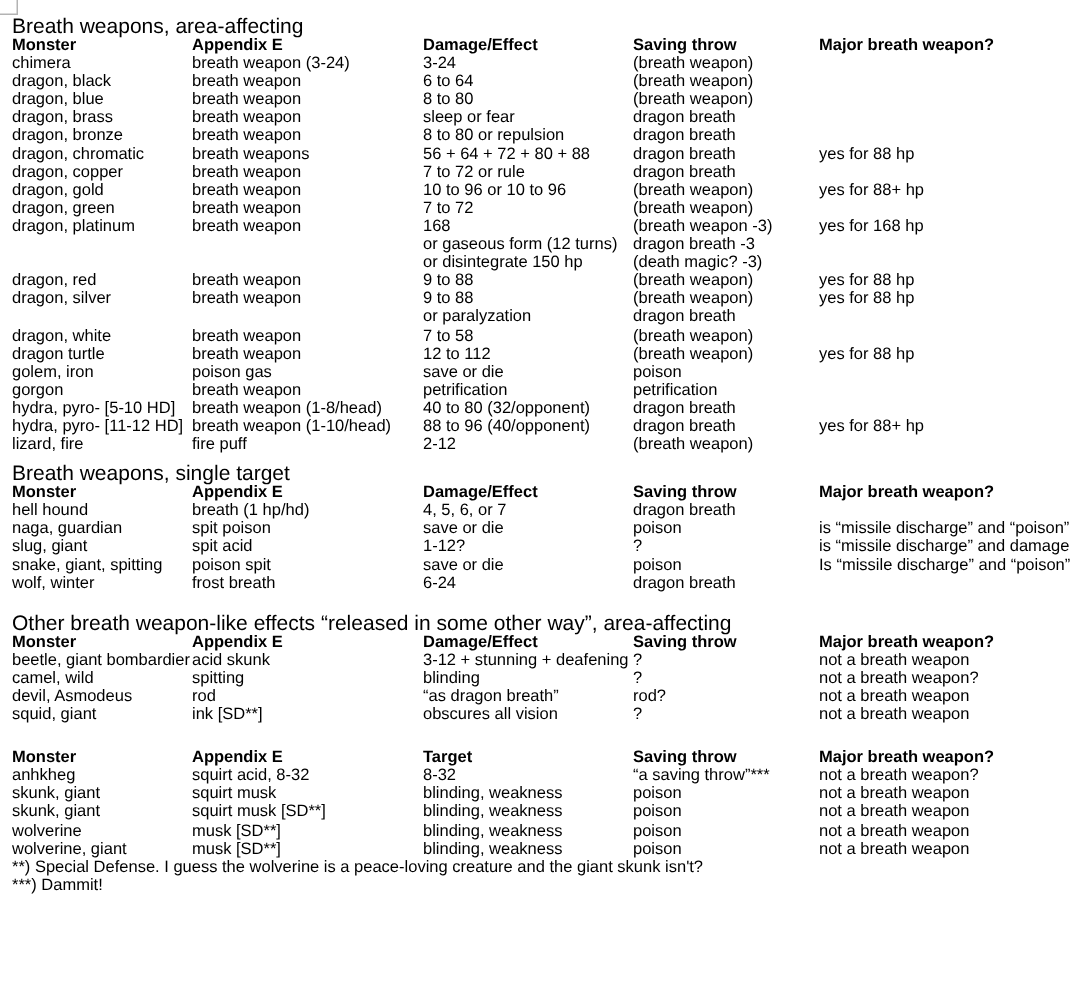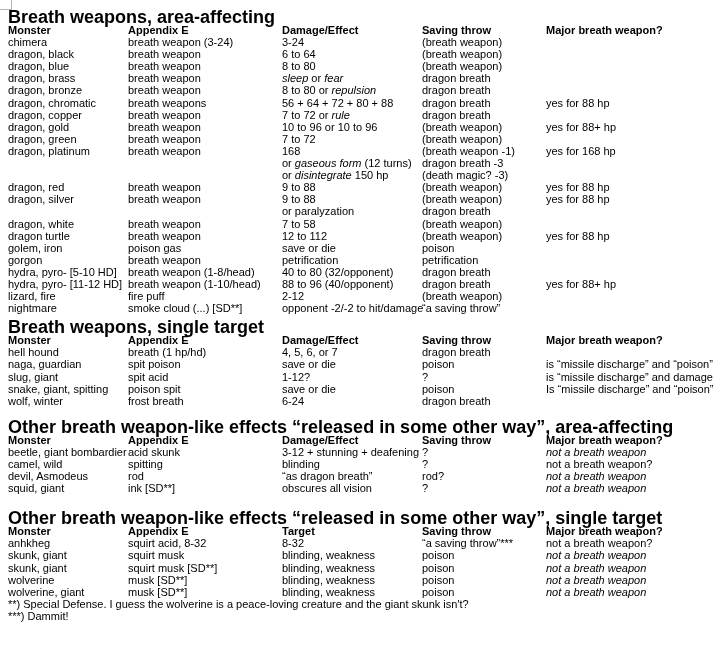--- a/index.html
+++ b/index.html
@@ -10,34 +10,34 @@
     font-size:11px;
     position:relative; overflow:hidden;
   }
   #corner-box {
     position:absolute; left:-2px; top:-2px;
     width:12px; height:10px;
     border:1px solid #b3b3b3; background:#ffffff;
   }
   #content { padding:10px 0 0 8px; }
   .section-title {
-    font-weight:bold; font-size:18px; line-height:14px;
+    font-weight:normal; font-size:14px; line-height:14px;
     white-space:nowrap;
   }
   .row {
     display:grid;
     grid-template-columns:120px 154px 140px 124px auto;
     line-height:12.1px;
   }
   .cell { white-space:nowrap; }
   .header-row .cell { font-weight:bold; }
   #sections .section:nth-child(2) { margin-top:6px; }
   #sections .section:nth-child(3) { margin-top:13px; }
   #sections .section:nth-child(4) { margin-top:17px; }
-  .it { font-style:italic; }
+  .it { }
   .footnote { line-height:12.1px; white-space:nowrap; }
 </style>
 </head>
 <body>
 
 <div id="corner-box"></div>
 
 <div id="content">
   <div id="sections">
       <div class="section">
@@ -109,21 +109,21 @@
           <div class="cell">dragon, green</div>
           <div class="cell">breath weapon</div>
           <div class="cell">7 to 72</div>
           <div class="cell">(breath weapon)</div>
           <div class="cell"></div>
         </div>
         <div class="row">
           <div class="cell">dragon, platinum</div>
           <div class="cell">breath weapon</div>
           <div class="cell">168</div>
-          <div class="cell">(breath weapon -1)</div>
+          <div class="cell">(breath weapon -3)</div>
           <div class="cell">yes for 168 hp</div>
         </div>
         <div class="row">
           <div class="cell"></div>
           <div class="cell"></div>
           <div class="cell"><span>or </span><span class="it">gaseous form</span><span> (12 turns)</span></div>
           <div class="cell">dragon breath -3</div>
           <div class="cell"></div>
         </div>
         <div class="row">
@@ -194,27 +194,20 @@
           <div class="cell">breath weapon (1-10/head)</div>
           <div class="cell">88 to 96 (40/opponent)</div>
           <div class="cell">dragon breath</div>
           <div class="cell">yes for 88+ hp</div>
         </div>
         <div class="row">
           <div class="cell">lizard, fire</div>
           <div class="cell">fire puff</div>
           <div class="cell">2-12</div>
           <div class="cell">(breath weapon)</div>
-          <div class="cell"></div>
-        </div>
-        <div class="row">
-          <div class="cell">nightmare</div>
-          <div class="cell">smoke cloud (...) [SD**]</div>
-          <div class="cell">opponent -2/-2 to hit/damage</div>
-          <div class="cell">“a saving throw”</div>
           <div class="cell"></div>
         </div>
       </div>
       <div class="section">
         <div class="section-title">Breath weapons, single target</div>
         <div class="row header-row">
           <div class="cell">Monster</div>
           <div class="cell">Appendix E</div>
           <div class="cell">Damage/Effect</div>
           <div class="cell">Saving throw</div>
@@ -288,21 +281,20 @@
         </div>
         <div class="row">
           <div class="cell">squid, giant</div>
           <div class="cell">ink [SD**]</div>
           <div class="cell">obscures all vision</div>
           <div class="cell">?</div>
           <div class="cell"><span class="it">not a breath weapon</span></div>
         </div>
       </div>
       <div class="section">
-        <div class="section-title">Other breath weapon-like effects “released in some other way”, single target</div>
         <div class="row header-row">
           <div class="cell">Monster</div>
           <div class="cell">Appendix E</div>
           <div class="cell">Target</div>
           <div class="cell">Saving throw</div>
           <div class="cell">Major breath weapon?</div>
         </div>
         <div class="row">
           <div class="cell">anhkheg</div>
           <div class="cell">squirt acid, 8-32</div>

